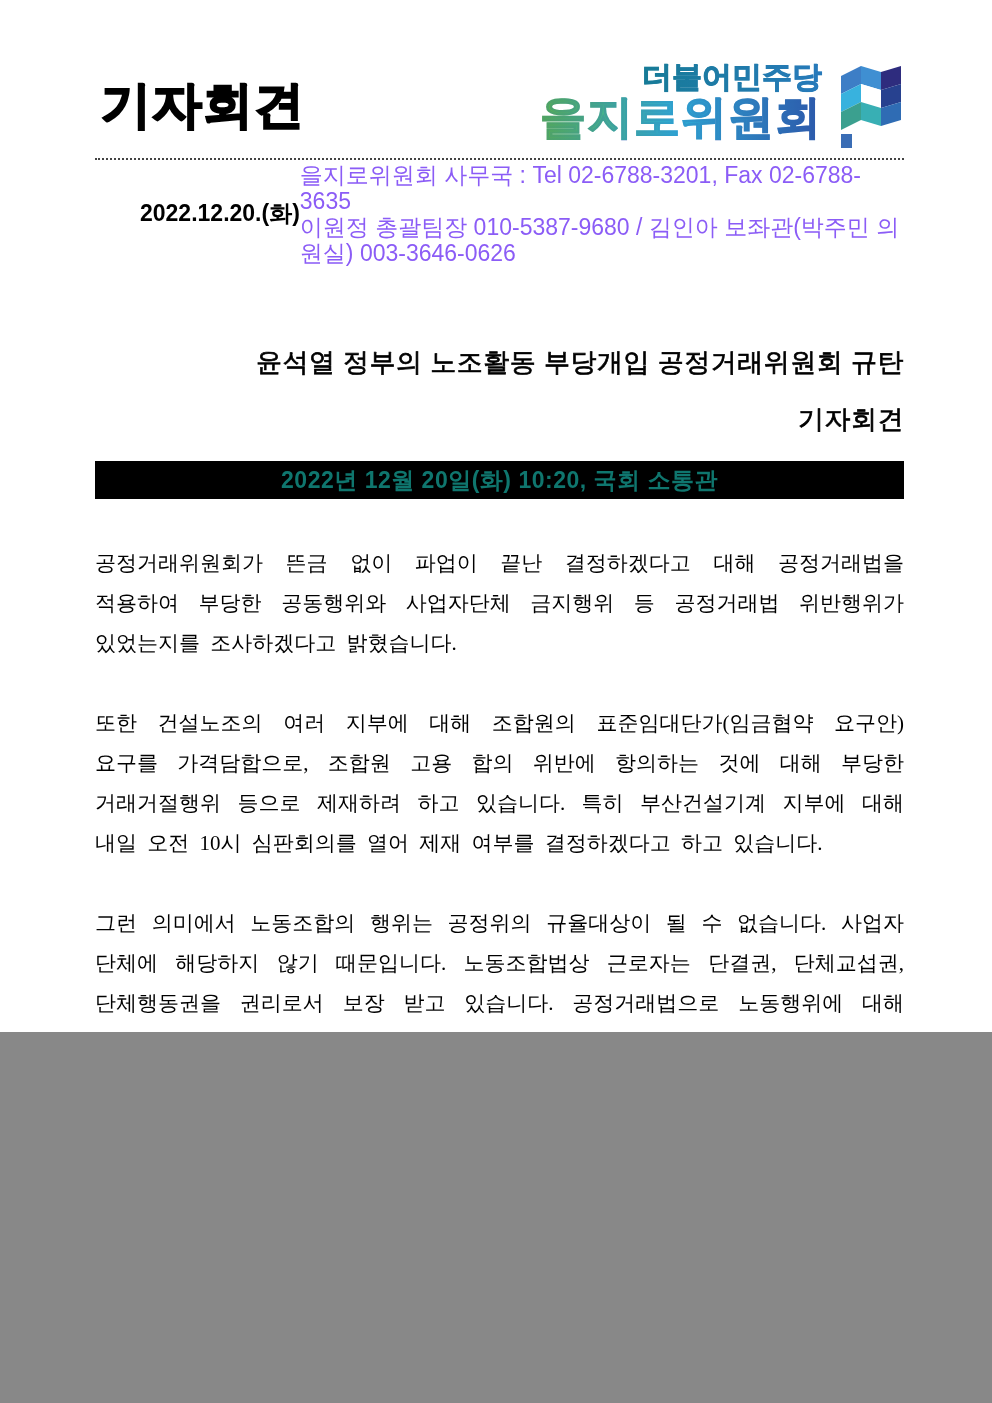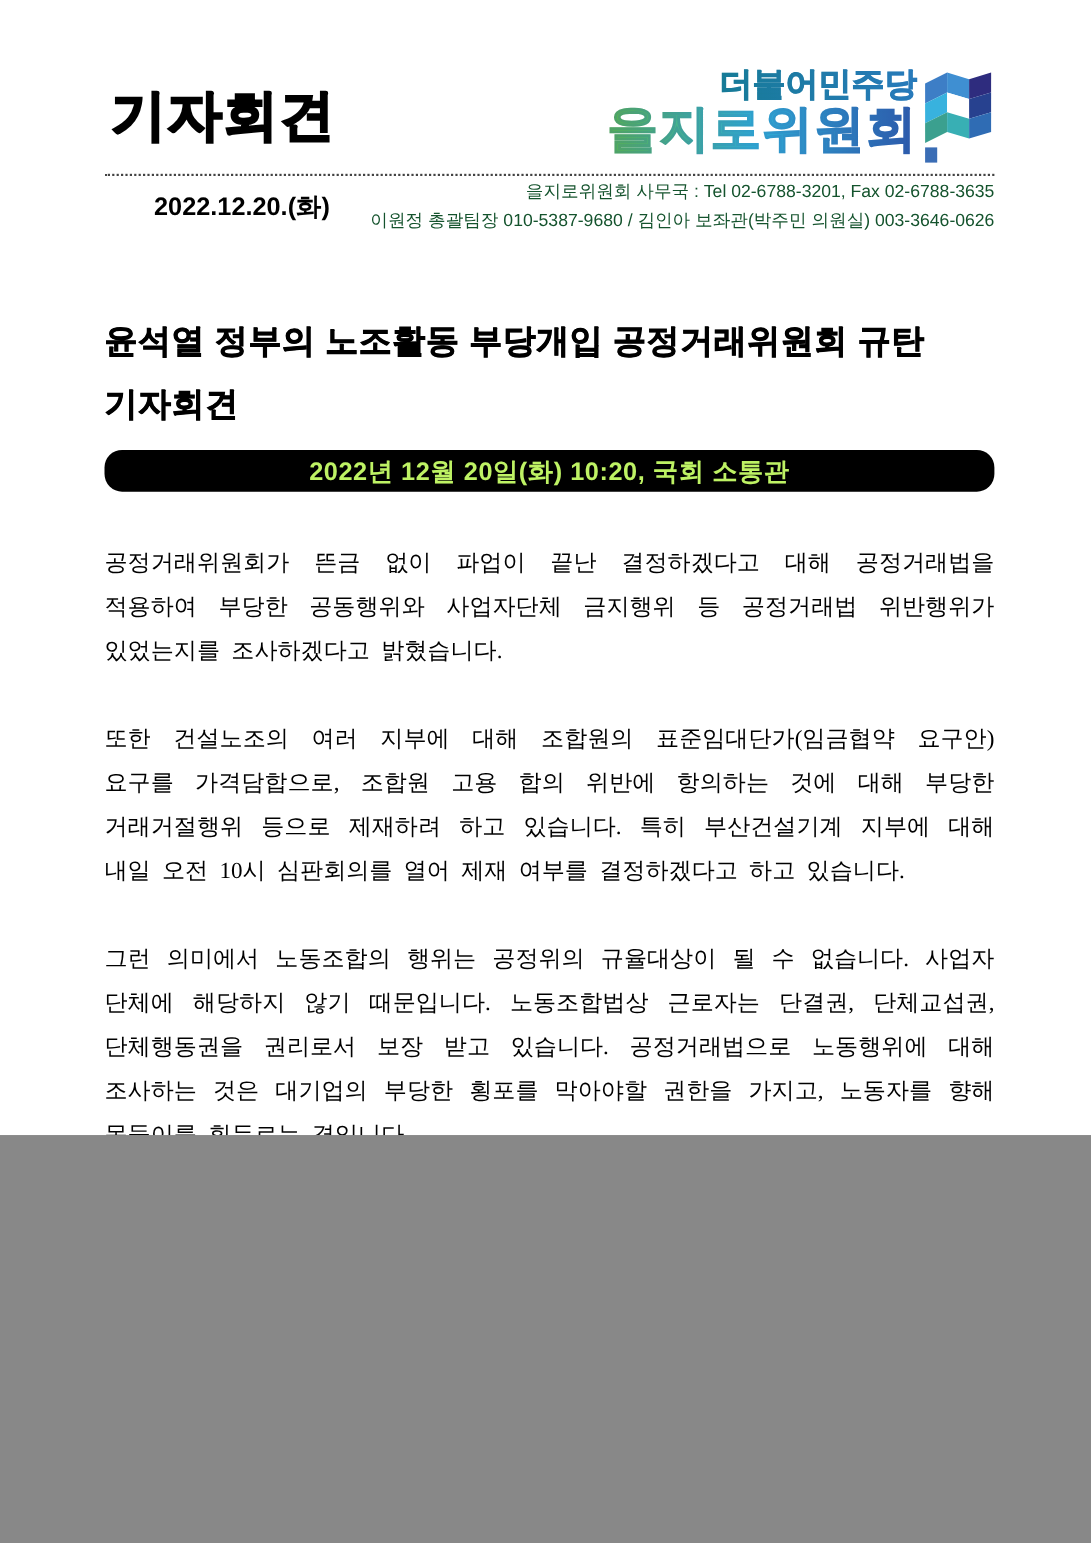--- a/index.html
+++ b/index.html
@@ -27,21 +27,21 @@
     font-weight: 900;
     letter-spacing: 1px;
     line-height: 1.1;
     margin-top: 20px;
     margin-left: 6px;
     -webkit-text-stroke: 2px #000;
   }
   .logo-block {
     display: flex;
     align-items: flex-start;
-    gap: 4px;
+    gap: 16px;
     margin-top: 4px;
   }
   .logo-text {
     text-align: right;
     line-height: 1.0;
   }
   .logo-party {
     font-size: 30px;
     font-weight: 800;
     letter-spacing: 0px;
@@ -77,33 +77,33 @@
     justify-content: space-between;
     align-items: center;
   }
   .doc-date {
     font-size: 23px;
     font-weight: 700;
     padding-left: 45px;
     white-space: nowrap;
   }
   .contact-block {
-    text-align: right;
-    font-size: 16px;
+    text-align: left;
+    font-size: 23px;
     line-height: 26px;
-    color: #14532d;
+    color: #8b5cf6;
     padding-top: 2px;
   }
 
   
   .main-title {
     margin-top: 68px;
-    text-align: left;
-    font-size: 30px;
-    font-weight: 700;
+    text-align: right;
+    font-size: 26px;
+    font-weight: 400;
     line-height: 57px;
     letter-spacing: 0.5px;
     -webkit-text-stroke: 0.7px #000;
   }
   .event-bar {
     margin-top: 13px;
     background: #000000;
     color: #ffffff;
     height: 38px;
     display: flex;
@@ -164,21 +164,21 @@
       <div>을지로위원회 사무국 : Tel 02-6788-3201, Fax 02-6788-3635</div>
       <div>이원정 총괄팀장 010-5387-9680 / 김인아 보좌관(박주민 의원실) 003-3646-0626</div>
     </div>
   </div>
 
   <div class="main-title">
     <div>윤석열 정부의 노조활동 부당개입 공정거래위원회 규탄</div>
     <div>기자회견</div>
   </div>
 
-  <div class="event-bar" style="background: rgb(0, 0, 0); color: #bef264; border-radius: 16px;">
+  <div class="event-bar" style="background: rgb(0, 0, 0); color: #0f766e;">
     <span>2022년 12월 20일(화) 10:20, 국회 소통관</span>
   </div>
 
   <div class="body-text">
     <p class="body-par">공정거래위원회가 뜬금 없이 파업이 끝난 결정하겠다고 대해 공정거래법을 적용하여 부당한 공동행위와 사업자단체 금지행위 등 공정거래법 위반행위가 있었는지를 조사하겠다고 밝혔습니다.</p>
     <p class="body-par">또한 건설노조의 여러 지부에 대해 조합원의 표준임대단가(임금협약 요구안) 요구를 가격담합으로, 조합원 고용 합의 위반에 항의하는 것에 대해 부당한 거래거절행위 등으로 제재하려 하고 있습니다. 특히 부산건설기계 지부에 대해 내일 오전 10시 심판회의를 열어 제재 여부를 결정하겠다고 하고 있습니다.</p>
     <p class="body-par">그런 의미에서 노동조합의 행위는 공정위의 규율대상이 될 수 없습니다. 사업자 단체에 해당하지 않기 때문입니다. 노동조합법상 근로자는 단결권, 단체교섭권, 단체행동권을 권리로서 보장 받고 있습니다. 공정거래법으로 노동행위에 대해 조사하는 것은 대기업의 부당한 횡포를 막아야할 권한을 가지고, 노동자를 향해 몽둥이를 휘두르는 격입니다.</p>
   </div>
 
 </div>

